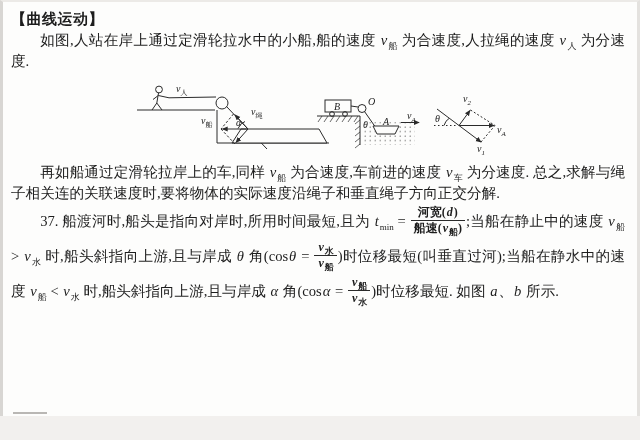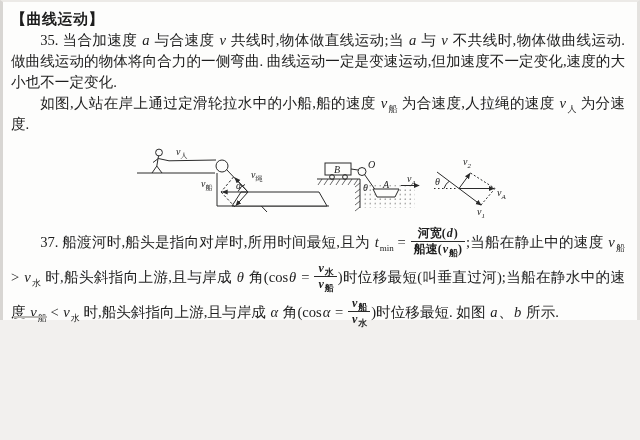--- a/index.html
+++ b/index.html
@@ -2,21 +2,21 @@
 <html><head>
 <meta charset="utf-8">
 <style>
   html,body{margin:0;padding:0;}
   body{
     width:640px;height:440px;overflow:hidden;
     background:#f2f0ee;
     font-family:"Liberation Serif","DejaVu Serif",serif;
   }
   .page{
-    box-sizing:border-box;width:640px;height:320px;
+    box-sizing:border-box;width:640px;height:416px;
     background:#fdfdfc;
     border-left:3px solid #d8d6d3;border-right:3px solid #e4e2df;
     border-top:2px solid #eceae7;
     padding:6px 12px 0 8px;
     color:#1d1d1d;
     position:relative;
   }
   .title{font-size:15px;font-weight:bold;line-height:22px;letter-spacing:.5px;}
   p.para{margin:0;font-size:14.6px;line-height:21px;text-align:justify;text-indent:2em;}
   p.p37{line-height:35px;}
@@ -32,21 +32,20 @@
   .labB{font-style:italic;font-size:10px;fill:#222;}
   .scan-mark{position:absolute;left:10px;bottom:2px;width:34px;height:2px;background:#b9b7b4;}
 </style>
 </head>
 <body>
 
 <div class="page">
 
   <div class="title">【曲线运动】</div>
 
-  <p class="para"><span>35. 当合加速度 </span><span class="v">a</span><span> 与合速度 </span><span class="v">v</span><span> 共线时,物体做直线运动;当 </span><span class="v">a</span><span> 与 </span><span class="v">v</span><span> 不共线时,物体做曲线运动. 做曲线运动的物体将向合力的一侧弯曲. 曲线运动一定是变速运动,但加速度不一定变化,速度的大小也不一定变化.</span></p>
 
 
   <p class="para"><span>如图,人站在岸上通过定滑轮拉水中的小船,船的速度 </span><span class="v">v</span><sub class="sb">船</sub><span> 为合速度,人拉绳的速度 </span><span class="v">v</span><sub class="sb">人</sub><span> 为分速度.</span></p>
 
   <div class="fig">
     <svg width="380" height="80" viewBox="0 0 380 80">
       <defs>
         <marker id="ar" markerWidth="8" markerHeight="8" refX="5.2" refY="2.5" orient="auto">
           <path d="M0,0 L6,2.5 L0,5 z" fill="#2a2a2a"></path>
         </marker>
@@ -107,17 +106,18 @@
         <path d="M330,44.5 L365,44.5" marker-end="url(#ar)"></path>
         <path d="M341.5,29 L366,44.5 M352,61 L366,44.5" stroke-dasharray="2,2"></path>
       </g>
       <text class="lab" x="306" y="41" font-size="9">θ</text>
       <text class="lab" x="334" y="21"><tspan>v</tspan><tspan dy="2.5" font-size="7">2</tspan></text>
       <text class="lab" x="348" y="71"><tspan>v</tspan><tspan dy="2.5" font-size="7">1</tspan></text>
       <text class="lab" x="368" y="52"><tspan>v</tspan><tspan dy="2.5" font-size="7">A</tspan></text>
     </svg>
   </div>
 
+  <p class="para"><span>再如船通过定滑轮拉岸上的车,同样 </span><span class="v">v</span><sub class="sb">船</sub><span> 为合速度,车前进的速度 </span><span class="v">v</span><sub class="sb">车</sub><span> 为分速度. 总之,求解与绳子相关连的关联速度时,要将物体的实际速度沿绳子和垂直绳子方向正交分解.</span></p>
 
   <p class="para p37"><span>37. 船渡河时,船头是指向对岸时,所用时间最短,且为 </span><span class="v">t</span><sub class="sb">min</sub><span> = </span><span class="fr"><span class="n"><span>河宽(</span><span class="v">d</span><span>)</span></span><span class="d"><span>船速(</span><span class="v">v</span><sub class="sb">船</sub><span>)</span></span></span><span>;当船在静止中的速度 </span><span class="v">v</span><sub class="sb">船</sub><span> &gt; </span><span class="v">v</span><sub class="sb">水</sub><span> 时,船头斜指向上游,且与岸成 </span><span class="v">θ</span><span> 角(cos</span><span class="v">θ</span><span> = </span><span class="fr"><span class="n"><span class="v">v</span><sub class="sb">水</sub></span><span class="d"><span class="v">v</span><sub class="sb">船</sub></span></span><span>)时位移最短(叫垂直过河);当船在静水中的速度 </span><span class="v">v</span><sub class="sb">船</sub><span> &lt; </span><span class="v">v</span><sub class="sb">水</sub><span> 时,船头斜指向上游,且与岸成 </span><span class="v">α</span><span> 角(cos</span><span class="v">α</span><span> = </span><span class="fr"><span class="n"><span class="v">v</span><sub class="sb">船</sub></span><span class="d"><span class="v">v</span><sub class="sb">水</sub></span></span><span>)时位移最短. 如图 </span><span class="v">a</span><span>、</span><span class="v">b</span><span> 所示.</span></p>
 
   <div class="scan-mark"></div>
 </div>
 
 </body></html>

